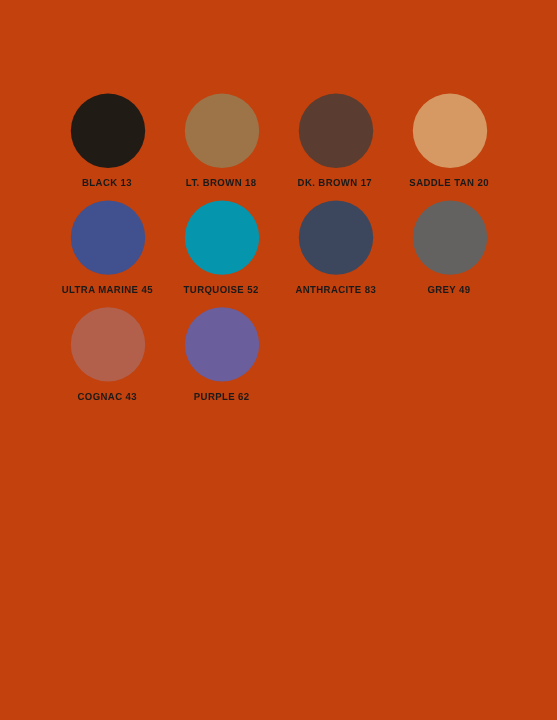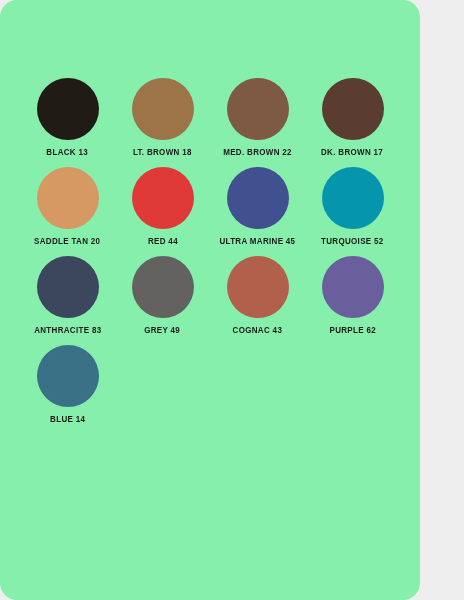--- a/index.html
+++ b/index.html
@@ -9,26 +9,25 @@
   }
   body {
     width: 464px;
     height: 600px;
     background: #eeeeee;
     font-family: "Liberation Sans", sans-serif;
     overflow: hidden;
   }
   .sheet {
     position: relative;
-    width: 420px;
+    width: 464px;
     height: 600px;
-    background: #86efac;
+    background: #c2410c;
     box-sizing: border-box;
     padding: 78px 0 0 0;
-    border-radius: 17px;
   }
   .swatch-grid {
     display: grid;
     grid-template-columns: repeat(4, 95px);
     grid-auto-rows: 89px;
     justify-content: center;
     column-gap: 0px;
     row-gap: 0px;
     margin: 0 auto;
     width: 380px;
@@ -67,34 +66,26 @@
   <div class="swatch-grid">
       <div class="swatch-cell">
         <span class="swatch-dot" style="background: rgb(33, 27, 22);"></span>
         <span class="swatch-label">BLACK 13</span>
       </div>
       <div class="swatch-cell">
         <span class="swatch-dot" style="background: rgb(157, 115, 72);"></span>
         <span class="swatch-label">LT. BROWN 18</span>
       </div>
       <div class="swatch-cell">
-        <span class="swatch-dot" style="background: rgb(126, 90, 66);"></span>
-        <span class="swatch-label">MED. BROWN 22</span>
-      </div>
-      <div class="swatch-cell">
         <span class="swatch-dot" style="background: rgb(91, 60, 48);"></span>
         <span class="swatch-label">DK. BROWN 17</span>
       </div>
       <div class="swatch-cell">
         <span class="swatch-dot" style="background: rgb(214, 153, 99);"></span>
         <span class="swatch-label">SADDLE TAN 20</span>
-      </div>
-      <div class="swatch-cell">
-        <span class="swatch-dot" style="background: rgb(224, 58, 56);"></span>
-        <span class="swatch-label">RED 44</span>
       </div>
       <div class="swatch-cell">
         <span class="swatch-dot" style="background: rgb(65, 80, 142);"></span>
         <span class="swatch-label">ULTRA MARINE 45</span>
       </div>
       <div class="swatch-cell">
         <span class="swatch-dot" style="background: rgb(5, 150, 174);"></span>
         <span class="swatch-label">TURQUOISE 52</span>
       </div>
       <div class="swatch-cell">
@@ -106,20 +97,16 @@
         <span class="swatch-label">GREY 49</span>
       </div>
       <div class="swatch-cell">
         <span class="swatch-dot" style="background: rgb(178, 96, 76);"></span>
         <span class="swatch-label">COGNAC 43</span>
       </div>
       <div class="swatch-cell">
         <span class="swatch-dot" style="background: rgb(106, 94, 157);"></span>
         <span class="swatch-label">PURPLE 62</span>
       </div>
-      <div class="swatch-cell">
-        <span class="swatch-dot" style="background: rgb(58, 113, 134);"></span>
-        <span class="swatch-label">BLUE 14</span>
-      </div>
       <div class="swatch-cell empty"></div>
       <div class="swatch-cell empty"></div>
     </div>
 </div>
 
 </body></html>

